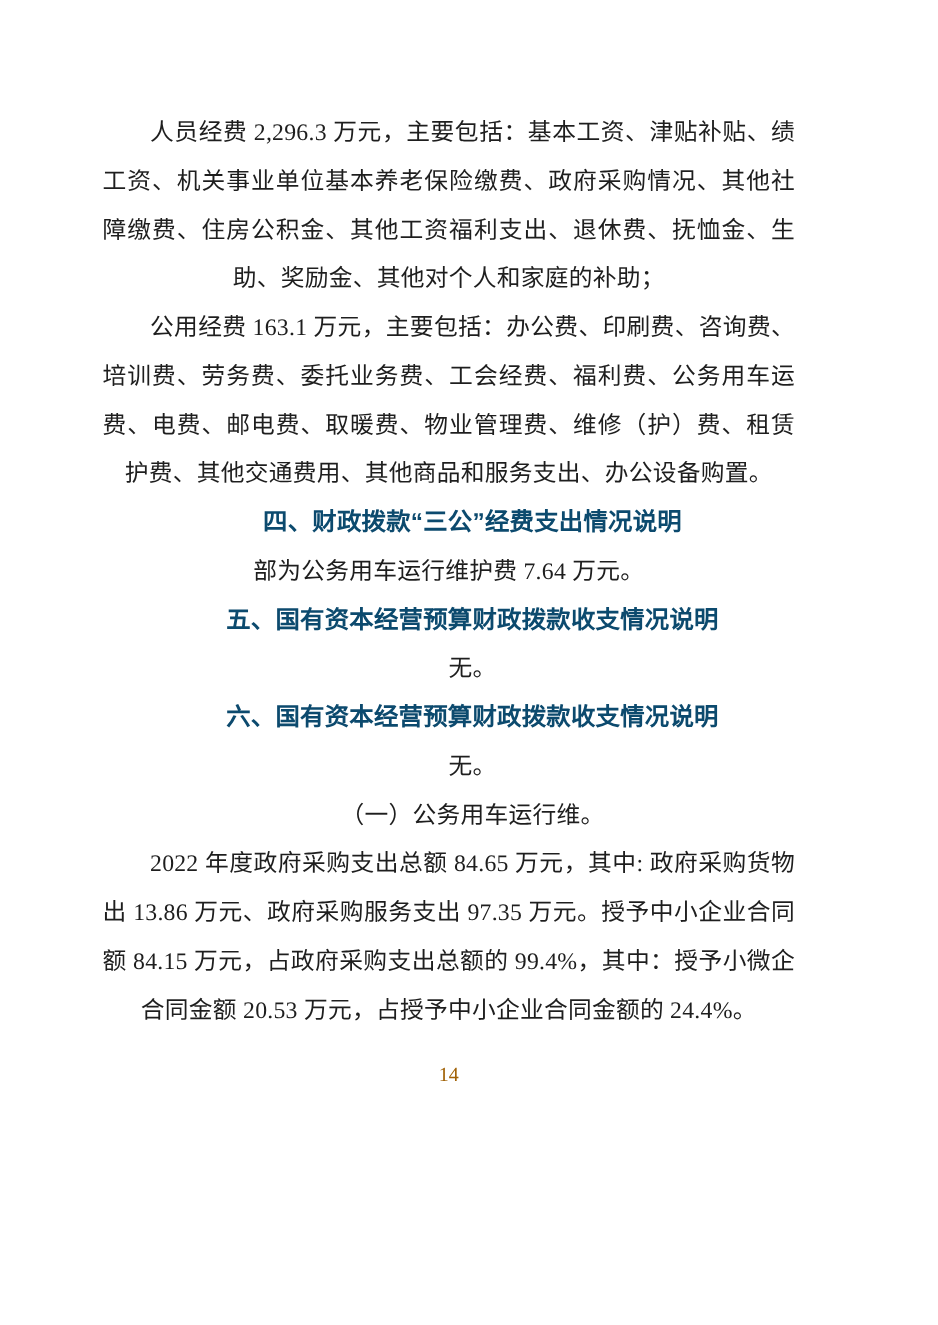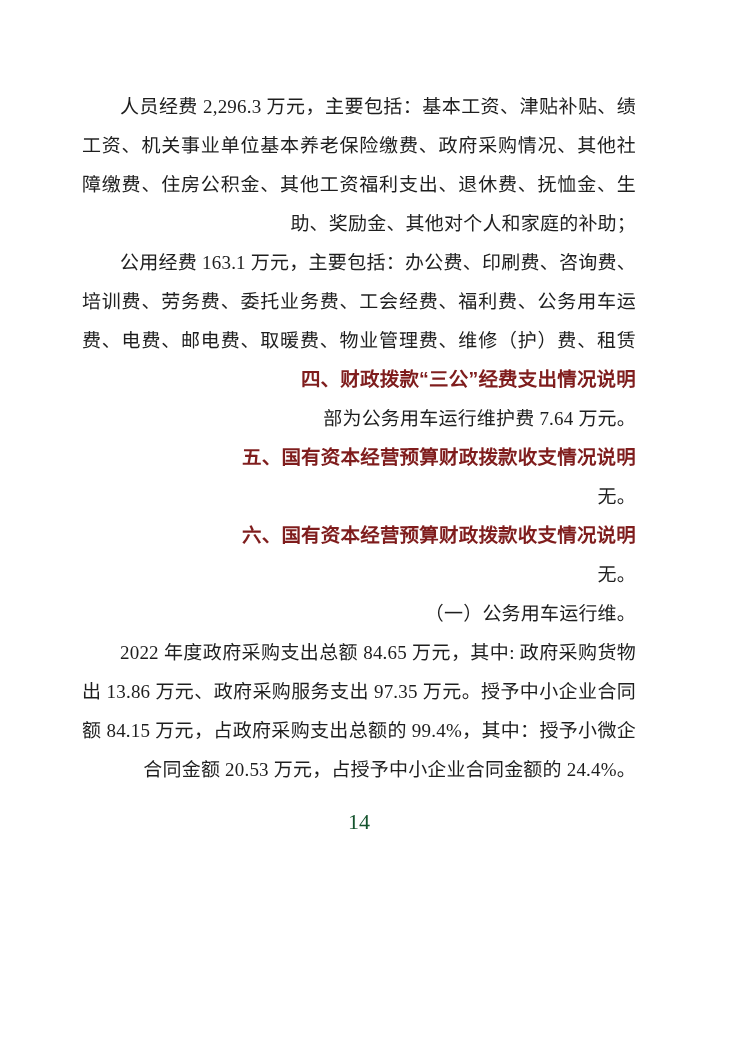--- a/index.html
+++ b/index.html
@@ -36,48 +36,49 @@
   }
   
   .ind {
     text-indent: 38px;
   }
   
   .head {
     font-family: "Liberation Sans", "DejaVu Sans", sans-serif;
     font-weight: 700;
     font-size: 19.5px;
-    color: #7f1d1d;
+    color: #0c4a6e;
   }
   .plain {
-    text-align: right;
+    text-align: center;
     white-space: nowrap;
   }
   .pagenum {
     margin-top: 22px;
     height: 22px;
     line-height: 22px;
     text-align: center;
-    font-size: 22px;
-    color: #14532d;
+    font-size: 16px;
+    color: #a16207;
   }
 </style>
 </head>
 <body>
 
 <div class="page">
 
   <div class="ln just ind">人员经费 2,296.3 万元，主要包括：基本工资、津贴补贴、绩效</div>
   <div class="ln just">工资、机关事业单位基本养老保险缴费、政府采购情况、其他社会保</div>
   <div class="ln just">障缴费、住房公积金、其他工资福利支出、退休费、抚恤金、生活补</div>
   <div class="ln plain">助、奖励金、其他对个人和家庭的补助；</div>
 
   <div class="ln just ind">公用经费 163.1 万元，主要包括：办公费、印刷费、咨询费、水</div>
   <div class="ln just">培训费、劳务费、委托业务费、工会经费、福利费、公务用车运行维</div>
   <div class="ln just">费、电费、邮电费、取暖费、物业管理费、维修（护）费、租赁费、</div>
+  <div class="ln plain">护费、其他交通费用、其他商品和服务支出、办公设备购置。</div>
 
   <div class="ln head ind plain">四、财政拨款“三公”经费支出情况说明</div>
   <div class="ln plain">部为公务用车运行维护费 7.64 万元。</div>
 
   <div class="ln head ind plain">五、国有资本经营预算财政拨款收支情况说明</div>
   <div class="ln ind plain">无。</div>
 
   <div class="ln head ind plain">六、国有资本经营预算财政拨款收支情况说明</div>
   <div class="ln ind plain">无。</div>
 

